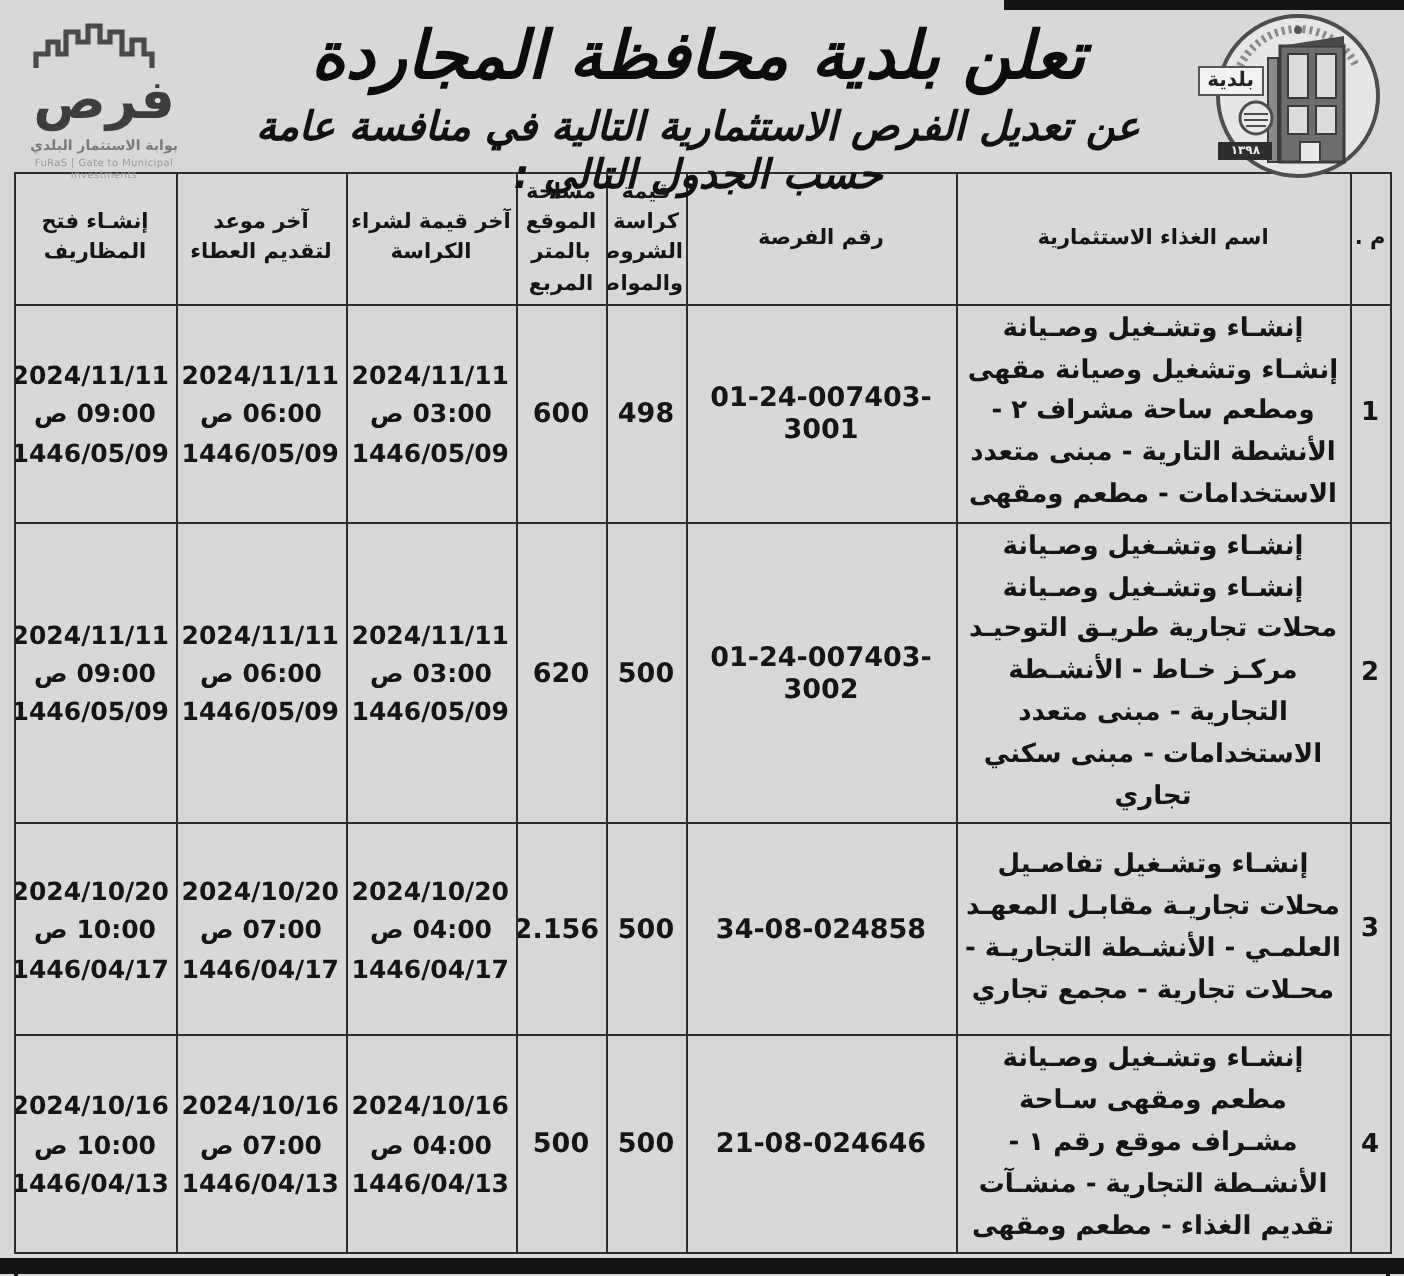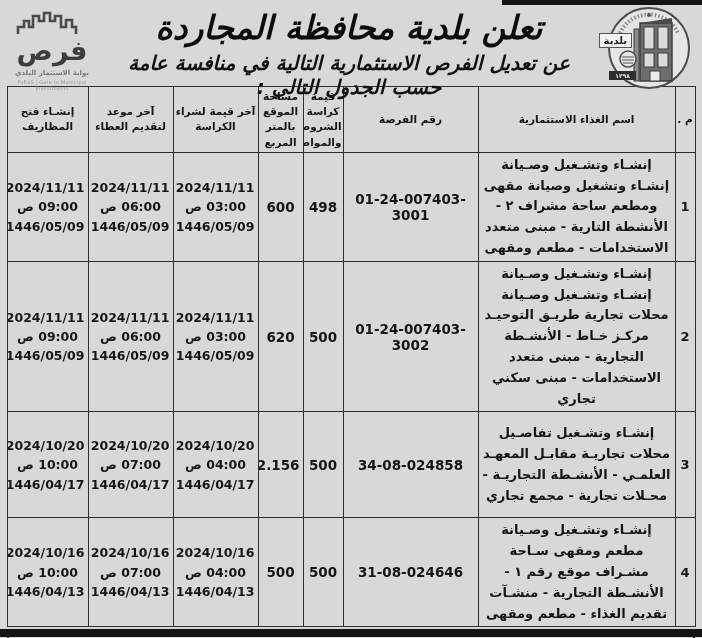--- a/index.html
+++ b/index.html
@@ -218,21 +218,21 @@
         </td>
         <td class="dates">
           <div class="dline">2024/10/20</div>
           <div class="dline">10:00 ص</div>
           <div class="dline">1446/04/17</div>
         </td>
       </tr>
       <tr class="r4">
         <td class="idx">4</td>
         <td class="name">إنشـاء وتشـغيل وصـيانة مطعم ومقهى سـاحة مشـراف موقع رقم ١ - الأنشـطة التجارية - منشـآت تقديم الغذاء - مطعم ومقهى</td>
-        <td class="num">31-08-024646</td>
+        <td class="num">21-08-024646</td>
         <td class="val">500</td>
         <td class="area">500</td>
         <td class="dates">
           <div class="dline">2024/10/16</div>
           <div class="dline">04:00 ص</div>
           <div class="dline">1446/04/13</div>
         </td>
         <td class="dates">
           <div class="dline">2024/10/16</div>
           <div class="dline">07:00 ص</div>

